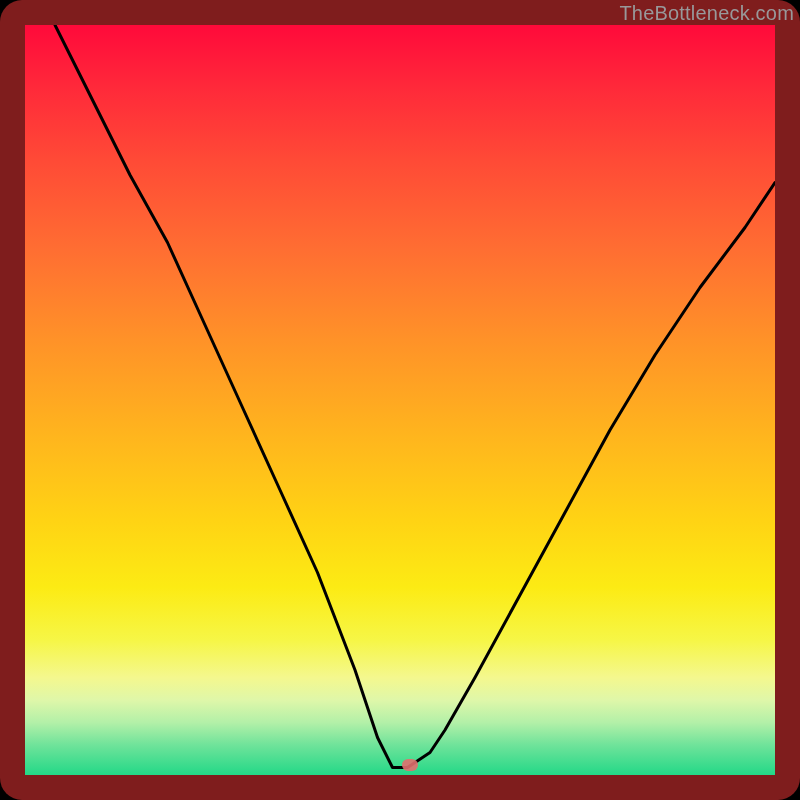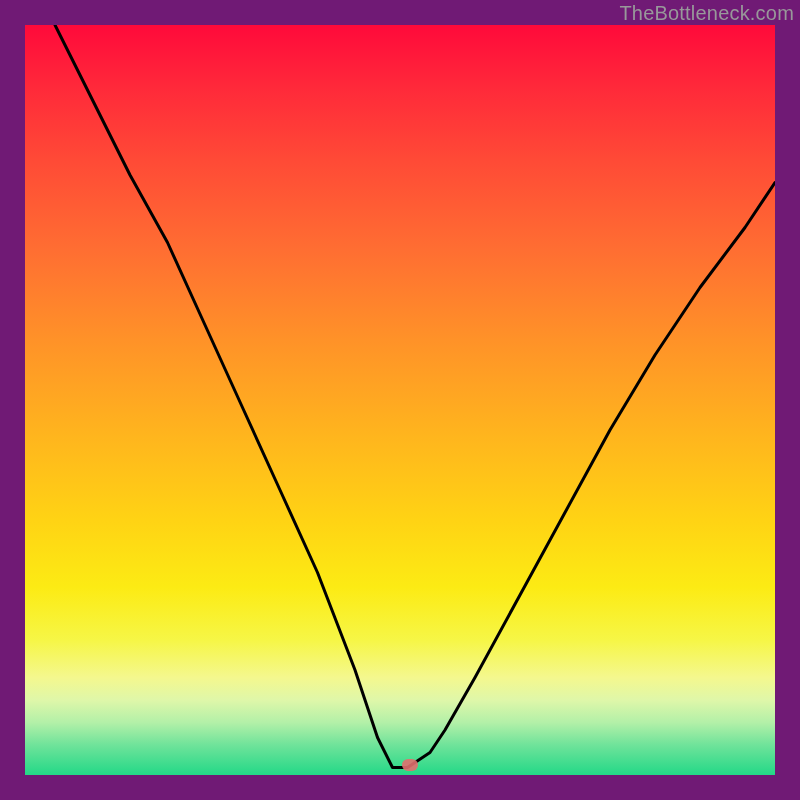--- a/index.html
+++ b/index.html
@@ -9,21 +9,22 @@
     height: 800px;
     background: #000000;
     overflow: hidden;
   }
   .frame {
     position: absolute;
     top: 0;
     left: 0;
     width: 800px;
     height: 800px;
-    background: #701a75;
+    background: #7f1d1d;
+    border-radius: 22px;
   }
   .plot-area {
     position: absolute;
     top: 25px;
     left: 25px;
     width: 750px;
     height: 750px;
     
     background: linear-gradient(
       to bottom,

